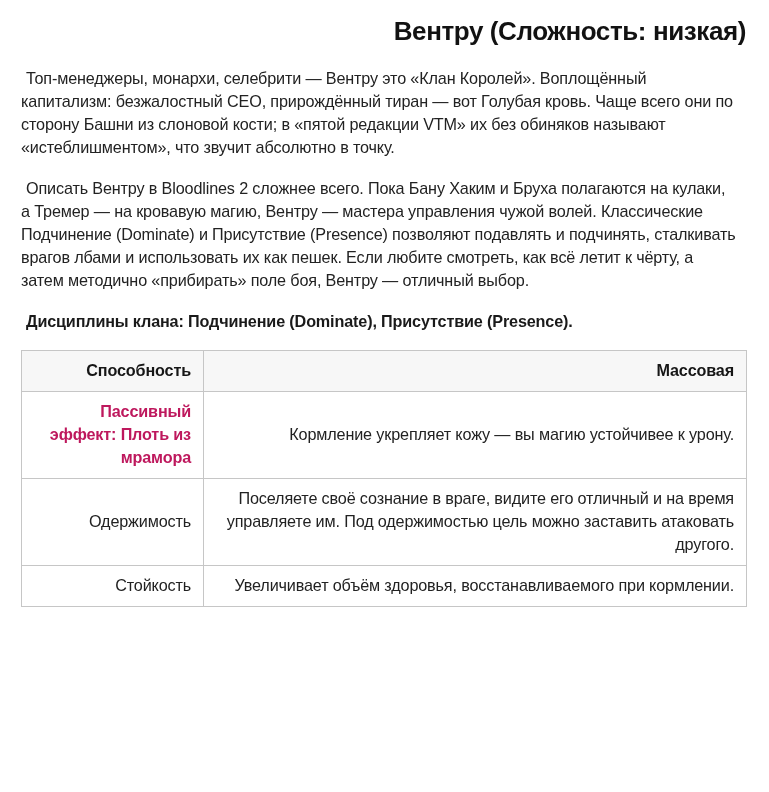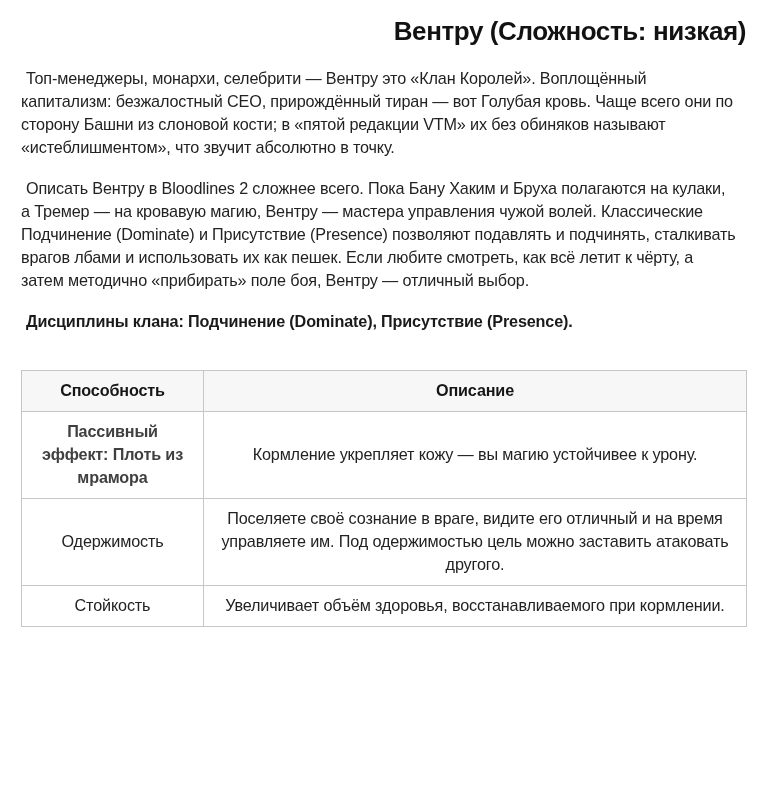--- a/index.html
+++ b/index.html
@@ -27,53 +27,53 @@
   }
   p.body-text {
     margin: 0 8px 18px 0;
     font-size: 16.2px;
     line-height: 23px;
     letter-spacing: -0.15px;
     text-indent: 5px;
     color: #222222;
   }
   p.disciplines-line {
-    margin: 0 0 37px 0;
+    margin: 0 0 17px 0;
     font-size: 16.2px;
     line-height: 23px;
     letter-spacing: -0.15px;
     text-indent: 5px;
     font-weight: 700;
     color: #1a1a1a;
   }
   table.abilities-table {
     border-collapse: collapse;
     width: 725px;
     table-layout: fixed;
   }
   .abilities-table th,
   .abilities-table td {
     border: 1px solid #c6c6c6;
     padding: 8px 12px 9px 12px;
     font-size: 16.2px;
     line-height: 23px;
     letter-spacing: -0.15px;
-    text-align: center;
+    text-align: right;
     vertical-align: middle;
     color: #222222;
     word-wrap: break-word;
   }
   .abilities-table th {
     background: #f7f7f7;
     font-weight: 700;
     color: #161616;
   }
   .abilities-table col.col-ability { width: 182px; }
   .abilities-table col.col-description { width: 543px; }
-  .abilities-table td.cell-bold { font-weight: 700; color: #404040; }
+  .abilities-table td.cell-bold { font-weight: 700; color: #be185d; }
 </style>
 </head>
 <body>
 
 <div class="page">
 
   <h1 class="article-title">Вентру (Сложность: низкая)</h1>
 
   <p class="body-text">Топ-менеджеры, монархи, селебрити — Вентру это «Клан Королей». Воплощённый капитализм: безжалостный CEO, прирождённый тиран — вот Голубая кровь. Чаще всего они по сторону Башни из слоновой кости; в «пятой редакции VTM» их без обиняков называют «истеблишментом», что звучит абсолютно в точку.</p>
 
@@ -82,21 +82,21 @@
   <p class="disciplines-line">Дисциплины клана: Подчинение (Dominate), Присутствие (Presence).</p>
 
   <table class="abilities-table">
     <colgroup>
       <col class="col-ability">
       <col class="col-description">
     </colgroup>
     <thead>
       <tr>
         <th>Способность</th>
-        <th>Описание</th>
+        <th>Массовая</th>
       </tr>
     </thead>
     <tbody>
       <tr>
         <td class="cell-bold">Пассивный эффект: Плоть из мрамора</td>
         <td>Кормление укрепляет кожу — вы магию устойчивее к урону.</td>
       </tr>
       <tr>
         <td>Одержимость</td>
         <td>Поселяете своё сознание в враге, видите его отличный и на время управляете им. Под одержимостью цель можно заставить атаковать другого.</td>

